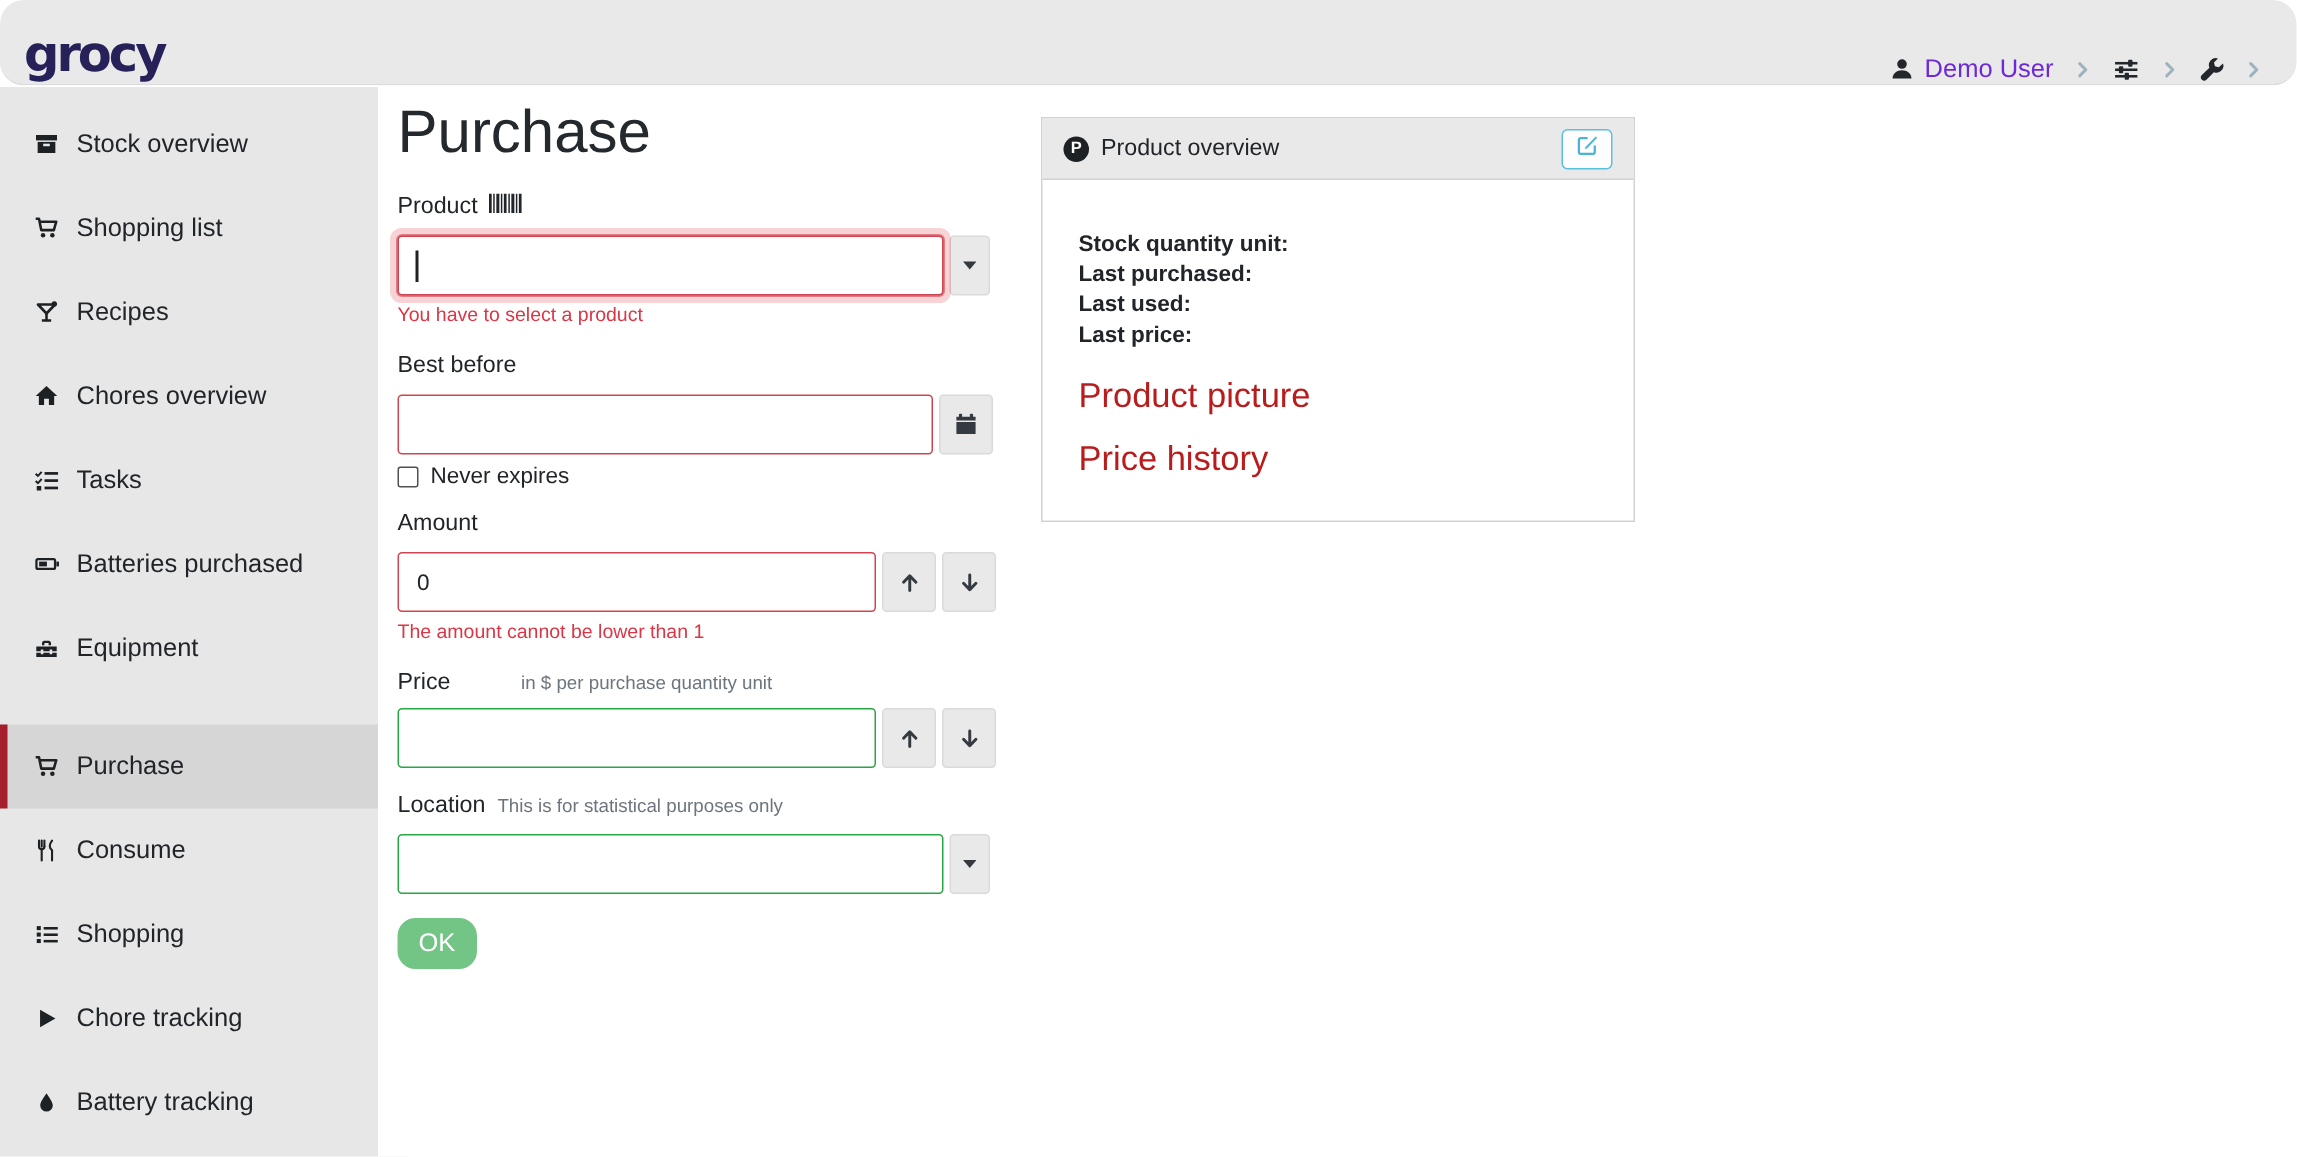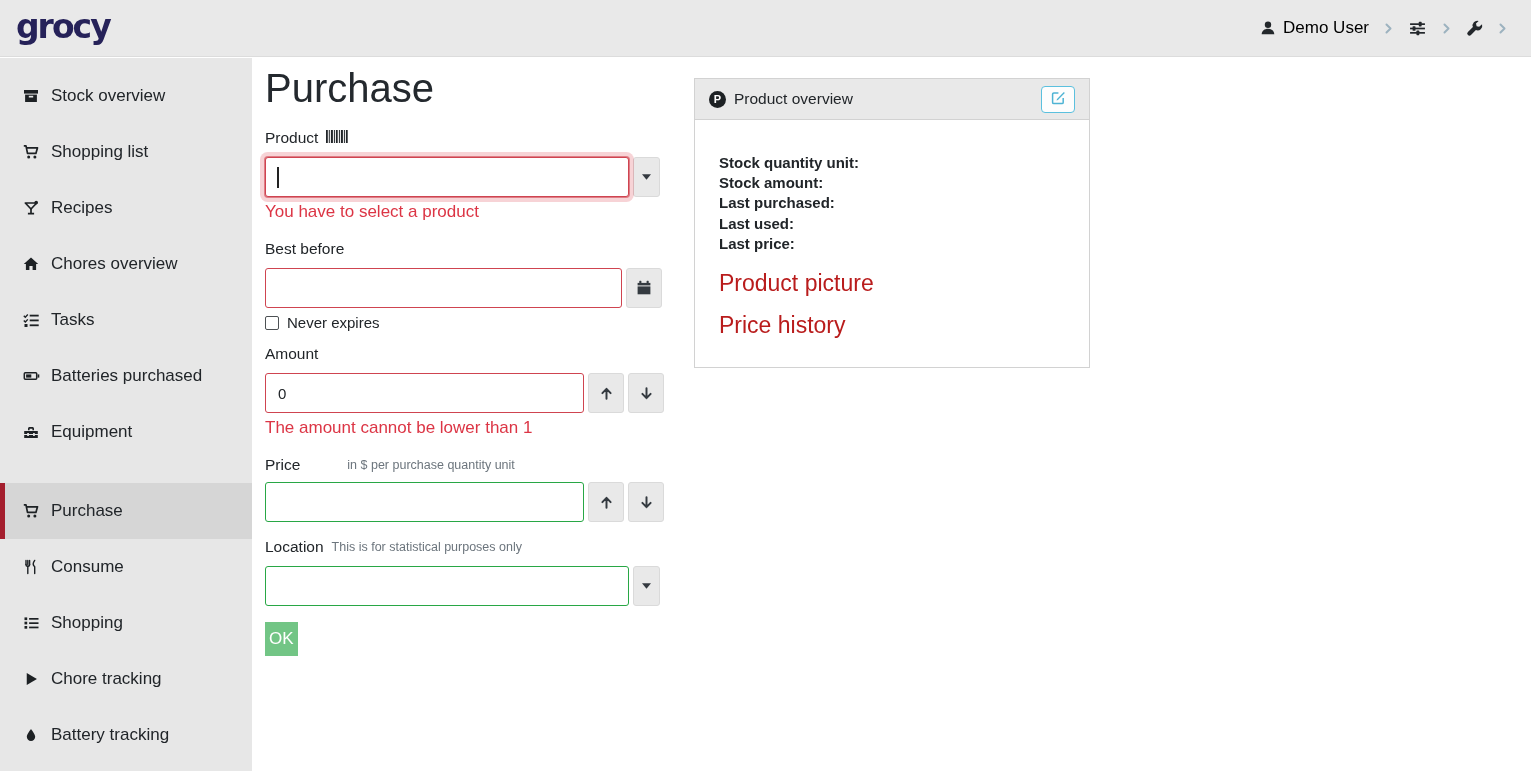--- a/index.html
+++ b/index.html
@@ -2,25 +2,25 @@
 <html><head>
 <meta charset="utf-8">
 <style>
   * { margin:0; padding:0; box-sizing:border-box; }
   html,body { width:1531px; height:771px; overflow:hidden; background:#fff;
               font-family:"Liberation Sans", sans-serif; color:#212529; }
 
   
   .navbar { position:absolute; top:0; left:0; width:1531px; height:57px;
             background:#e9e9e9; border-bottom:1px solid #dcdcdc;
-            display:flex; align-items:center; justify-content:space-between;
-            padding:0 20px 0 16px; }
+            display:flex; align-items:flex-end; justify-content:space-between;
+            padding:0 20px 0 16px;border-radius:16px; }
   .logo { font-family:"DejaVu Sans", sans-serif; font-weight:800; font-size:33px;
           letter-spacing:-2px; color:#262259; line-height:1; padding-bottom:4px; }
-  .nav-right { display:flex; align-items:center; gap:11px; font-size:17px; color:#000000; }
+  .nav-right { display:flex; align-items:center; gap:11px; font-size:17px; color:#6d28d9; }
   .nav-right .icon svg { display:block; }
   .nav-user { display:flex; align-items:center; gap:7px; }
   .chev { color:#9cb2bf; margin:0 2px; }
   .nav-ico { color:#23272b; }
 
   
   .sidebar { position:absolute; top:58px; left:0; width:272px; height:713px;
              background:#e7e7e7; padding-top:10px; }
   .side-item { display:flex; align-items:center; gap:10px; height:56px;
                padding-left:21px; font-size:17px; color:#212529; cursor:pointer; }
@@ -41,26 +41,26 @@
             font-size:15px; display:flex; align-items:center; padding:0 12px; position:relative; }
   .w364 { width:364px; } .w357 { width:357px; } .w319 { width:319px; }
   .invalid { border-color:#d0playing; }
   .invalid { border-color:#cf4450; }
   .valid   { border-color:#28a745; }
   .focus-glow { box-shadow:0 0 0 1px rgba(207,68,80,.6), 0 0 0 5px rgba(220,53,69,.22); }
   .caret-line { position:absolute; left:11px; top:9px; width:1.5px; height:21px; background:#222; }
   .addon { border:1px solid #dadada; background:#e9e9e9; border-radius:3px;
            display:flex; align-items:center; justify-content:center; color:#343a40; cursor:pointer; }
   .addon.w27 { width:27px; } .addon.w36 { width:36px; }
-  .err { margin-top:5px; font-size:17px; color:#dc3545; }
+  .err { margin-top:5px; font-size:13px; color:#dc3545; }
   .cbrow { margin-top:6px; display:flex; align-items:center; gap:8px; font-size:15px; }
   .cbox { width:14px; height:14px; border:1px solid #4d5154; border-radius:2px; background:#fff; }
   .ok-btn { margin-top:16px; display:inline-block; background:#28a745; opacity:.65;
-            border:1px solid #28a745; border-radius:0; color:#fff; font-size:17px;
-            padding:6px 3px; cursor:pointer; font-family:inherit; }
+            border:1px solid #28a745; border-radius:12px; color:#fff; font-size:17px;
+            padding:6px 13px; cursor:pointer; font-family:inherit; }
 
   
   .card { position:absolute; left:694px; top:78px; width:396px; background:#fff;
           border:1px solid #d2d2d2; }
   .card-header { background:#e9e9e9; border-bottom:1px solid #d2d2d2; height:41px;
                  display:flex; align-items:center; gap:8px; padding:0 14px; font-size:15.5px; }
   .p-badge { width:17px; height:17px; border-radius:50%; background:#1d2124; color:#fff;
              font-size:11px; font-weight:700; display:flex; align-items:center; justify-content:center; }
   .edit-btn { margin-left:auto; width:34px; height:27px; background:#fdfdfd;
               border:1px solid #5bc0de; border-radius:4px; color:#4db3d4;
@@ -381,20 +381,19 @@
       <span class="icon">
         <svg width="15" height="15" viewBox="0 0 16 16">
             <path d="M13 8.6v4.6a1.3 1.3 0 0 1-1.3 1.3H3a1.3 1.3 0 0 1-1.3-1.3V4.5A1.3 1.3 0 0 1 3 3.2h4.9" fill="none" stroke="currentColor" stroke-width="1.6"></path>
             <path d="M6.4 9.6l7.3-7.5 1 1-7.3 7.5-1.5.5z" fill="currentColor"></path>
           </svg>
       </span>
     </div>
   </div>
   <div class="card-body">
     <div class="prop">Stock quantity unit:</div>
-    <div class="prop">Stock amount:</div>
     <div class="prop">Last purchased:</div>
     <div class="prop">Last used:</div>
     <div class="prop">Last price:</div>
     <h4>Product picture</h4>
     <h4>Price history</h4>
   </div>
 </div>
 
 </body></html>

